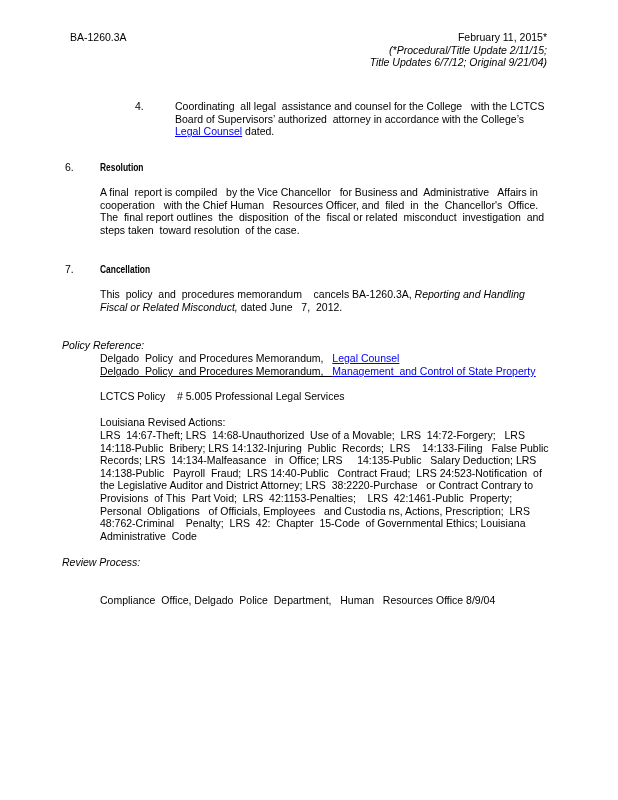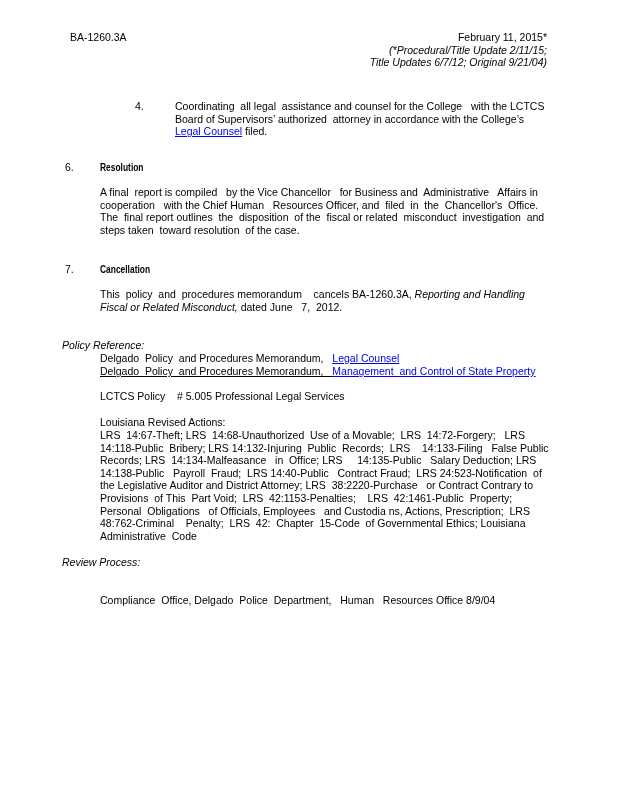--- a/index.html
+++ b/index.html
@@ -34,21 +34,21 @@
 <div class="page">
 
   <div class="abs" style="left:70px;top:31px;">BA-1260.3A</div>
   <div class="abs right" style="right:71px;top:31px;width:240px;">
     <div>February 11, 2015*</div>
     <div class="italic">(*Procedural/Title Update  2/11/15;</div>
     <div class="italic">Title Updates  6/7/12;  Original 9/21/04)</div>
   </div>
 
   <div class="abs" style="left:135px;top:100px;">4.</div>
-  <div class="abs prewrap" style="left:175px;top:100px;width:372px;"><span>Coordinating  all legal  assistance and counsel for the College   with the LCTCS  Board of Supervisors’ authorized  attorney in accordance with the College’s </span><a class="link" href="#" style="color: rgb(0, 0, 238);">Legal Counsel</a><span> filed.</span></div>
+  <div class="abs prewrap" style="left:175px;top:100px;width:372px;"><span>Coordinating  all legal  assistance and counsel for the College   with the LCTCS  Board of Supervisors’ authorized  attorney in accordance with the College’s </span><a class="link" href="#" style="color: rgb(0, 0, 238);">Legal Counsel</a><span> dated.</span></div>
 
   <div class="abs" style="left:65px;top:161px;">6.</div>
   <div class="abs" style="left:100px;top:161px;"><span class="heading-condensed">Resolution</span></div>
   <div class="abs prewrap" style="left:100px;top:186px;width:450px;">A final  report is compiled   by the Vice Chancellor   for Business and  Administrative   Affairs in cooperation   with the Chief Human   Resources Officer, and  filed  in  the  Chancellor's  Office. The  final report outlines  the  disposition  of the  fiscal or related  misconduct  investigation  and steps taken  toward resolution  of the case.</div>
 
   <div class="abs" style="left:65px;top:263px;">7.</div>
   <div class="abs" style="left:100px;top:263px;"><span class="heading-condensed">Cancellation</span></div>
   <div class="abs prewrap" style="left:100px;top:288px;width:450px;"><span>This  policy  and  procedures memorandum    cancels BA-1260.3A, </span><span class="italic">Reporting and Handling Fiscal or Related Misconduct,</span><span> dated June   7,  2012.</span></div>
 
   <div class="abs italic" style="left:62px;top:339px;">Policy Reference:</div>

